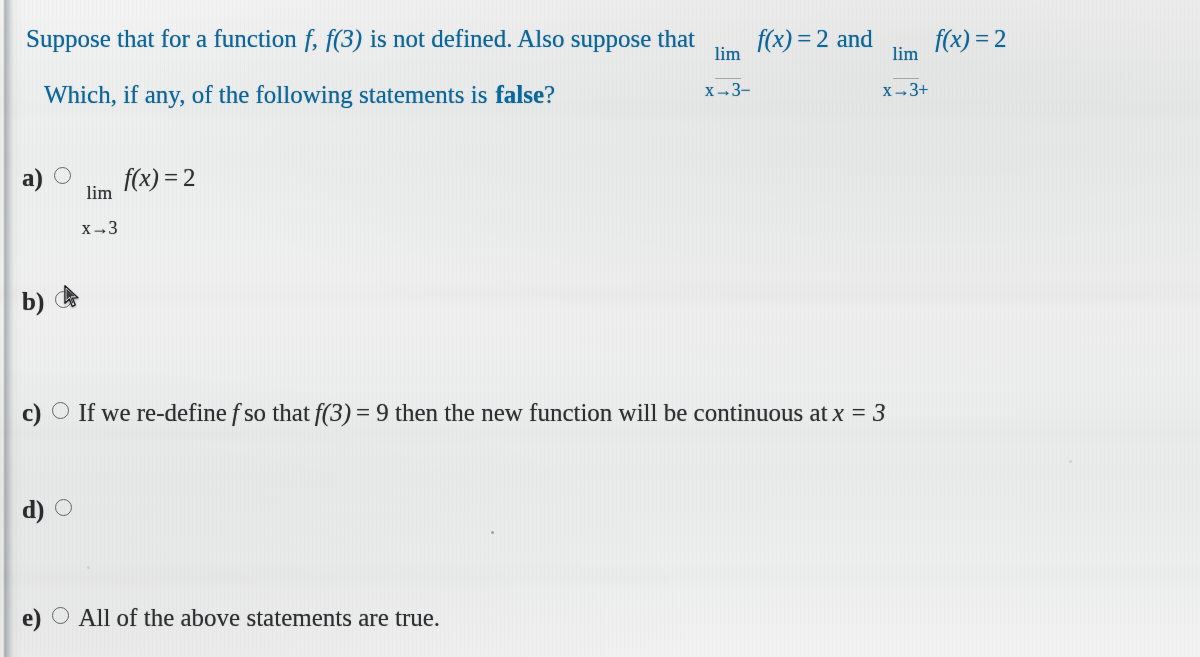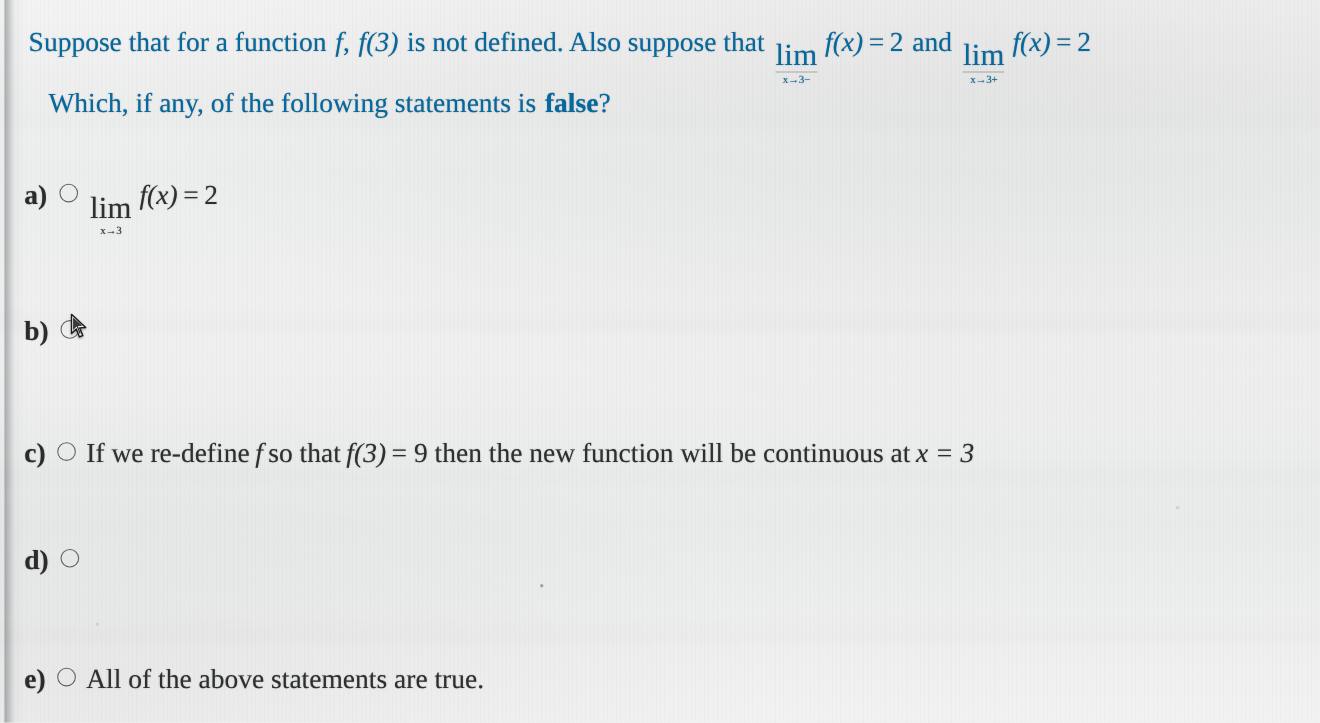--- a/index.html
+++ b/index.html
@@ -96,28 +96,28 @@
 
   
   .lim {
     display: inline-flex;
     flex-direction: column;
     align-items: center;
     vertical-align: -0.52em;
     margin: 0 2px;
   }
   .lim .op {
-    font-size: 28px;
+    font-size: 19px;
     line-height: 1;
     letter-spacing: 0.2px;
     border-bottom: 1px solid rgba(70,70,72,0.40);
-    padding-bottom: 0;
+    padding-bottom: 15px;
   }
   .lim .sub {
-    font-size: 10px;
+    font-size: 18px;
     line-height: 1.15;
     margin-top: 1px;
     letter-spacing: -0.2px;
   }
   .lim.plain .op { border-bottom: none; }
 
   
   .opt {
     position: absolute;
     display: flex;

